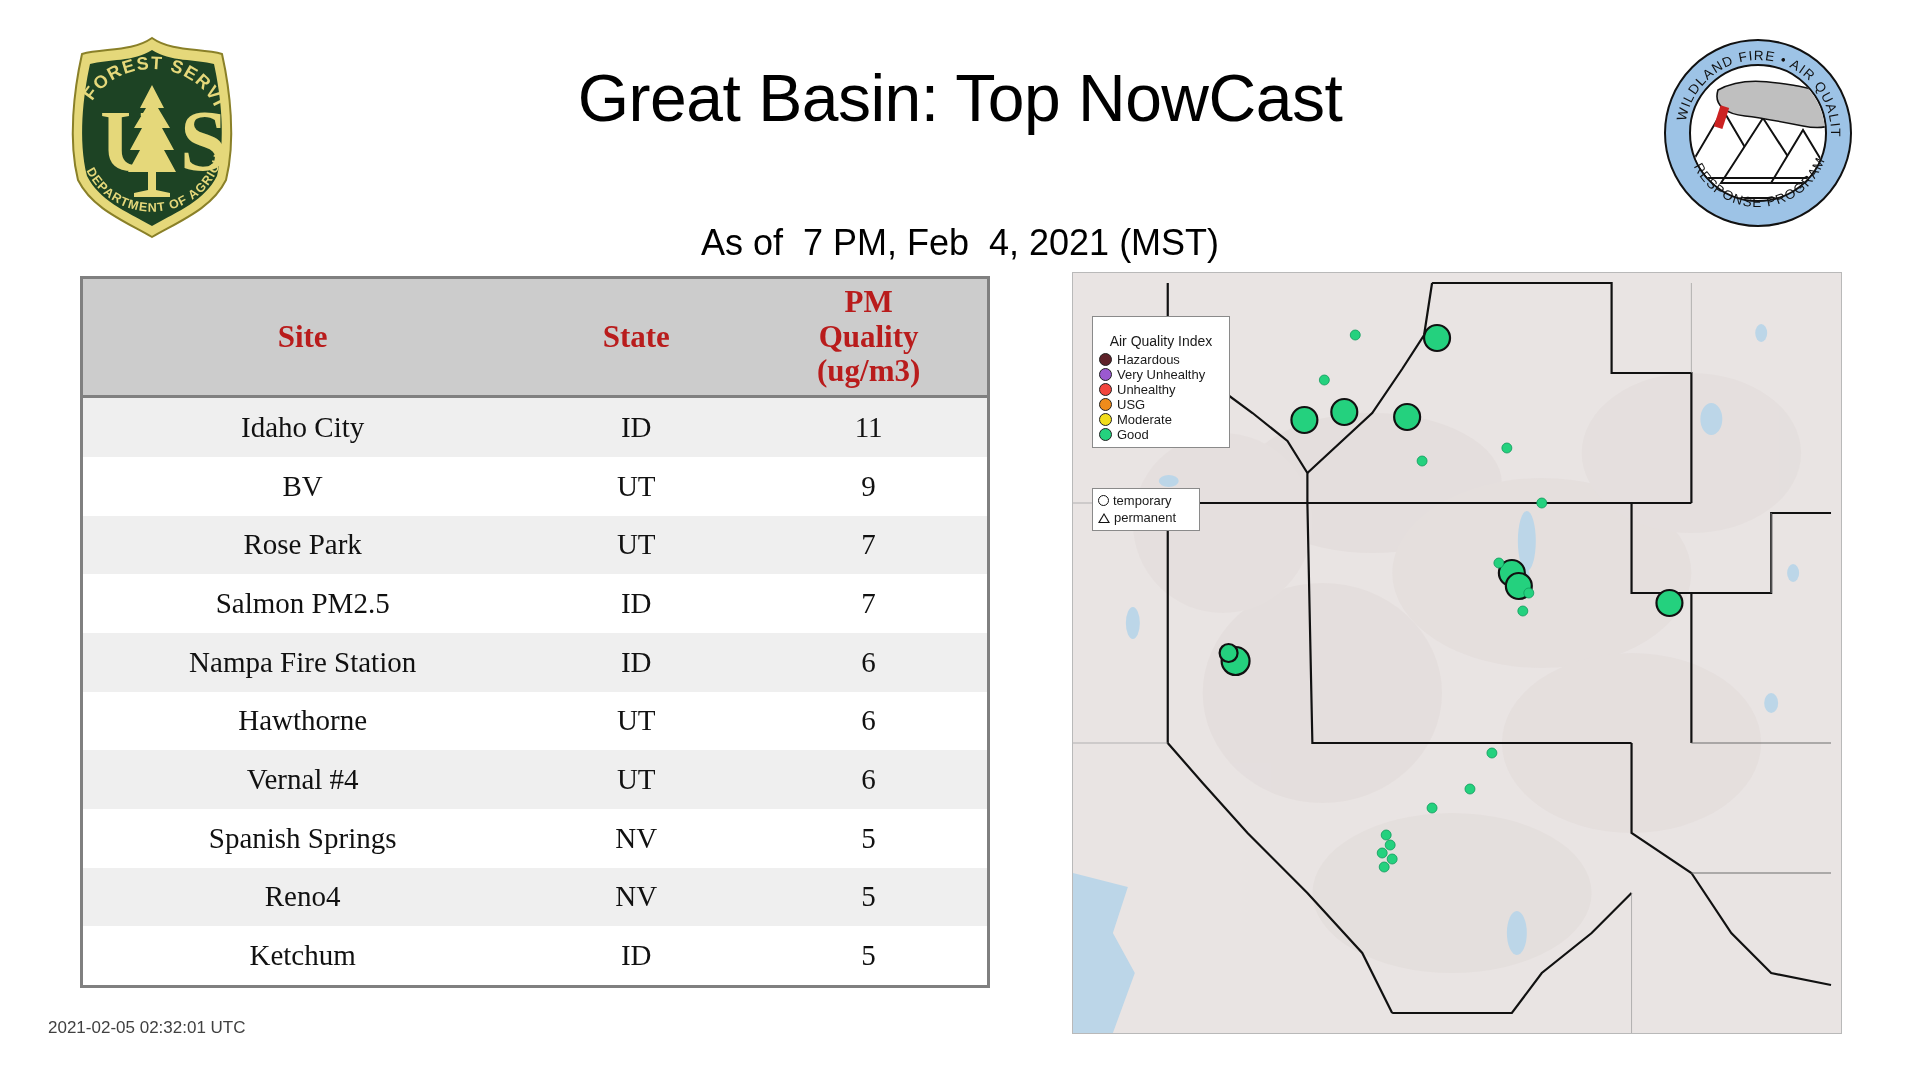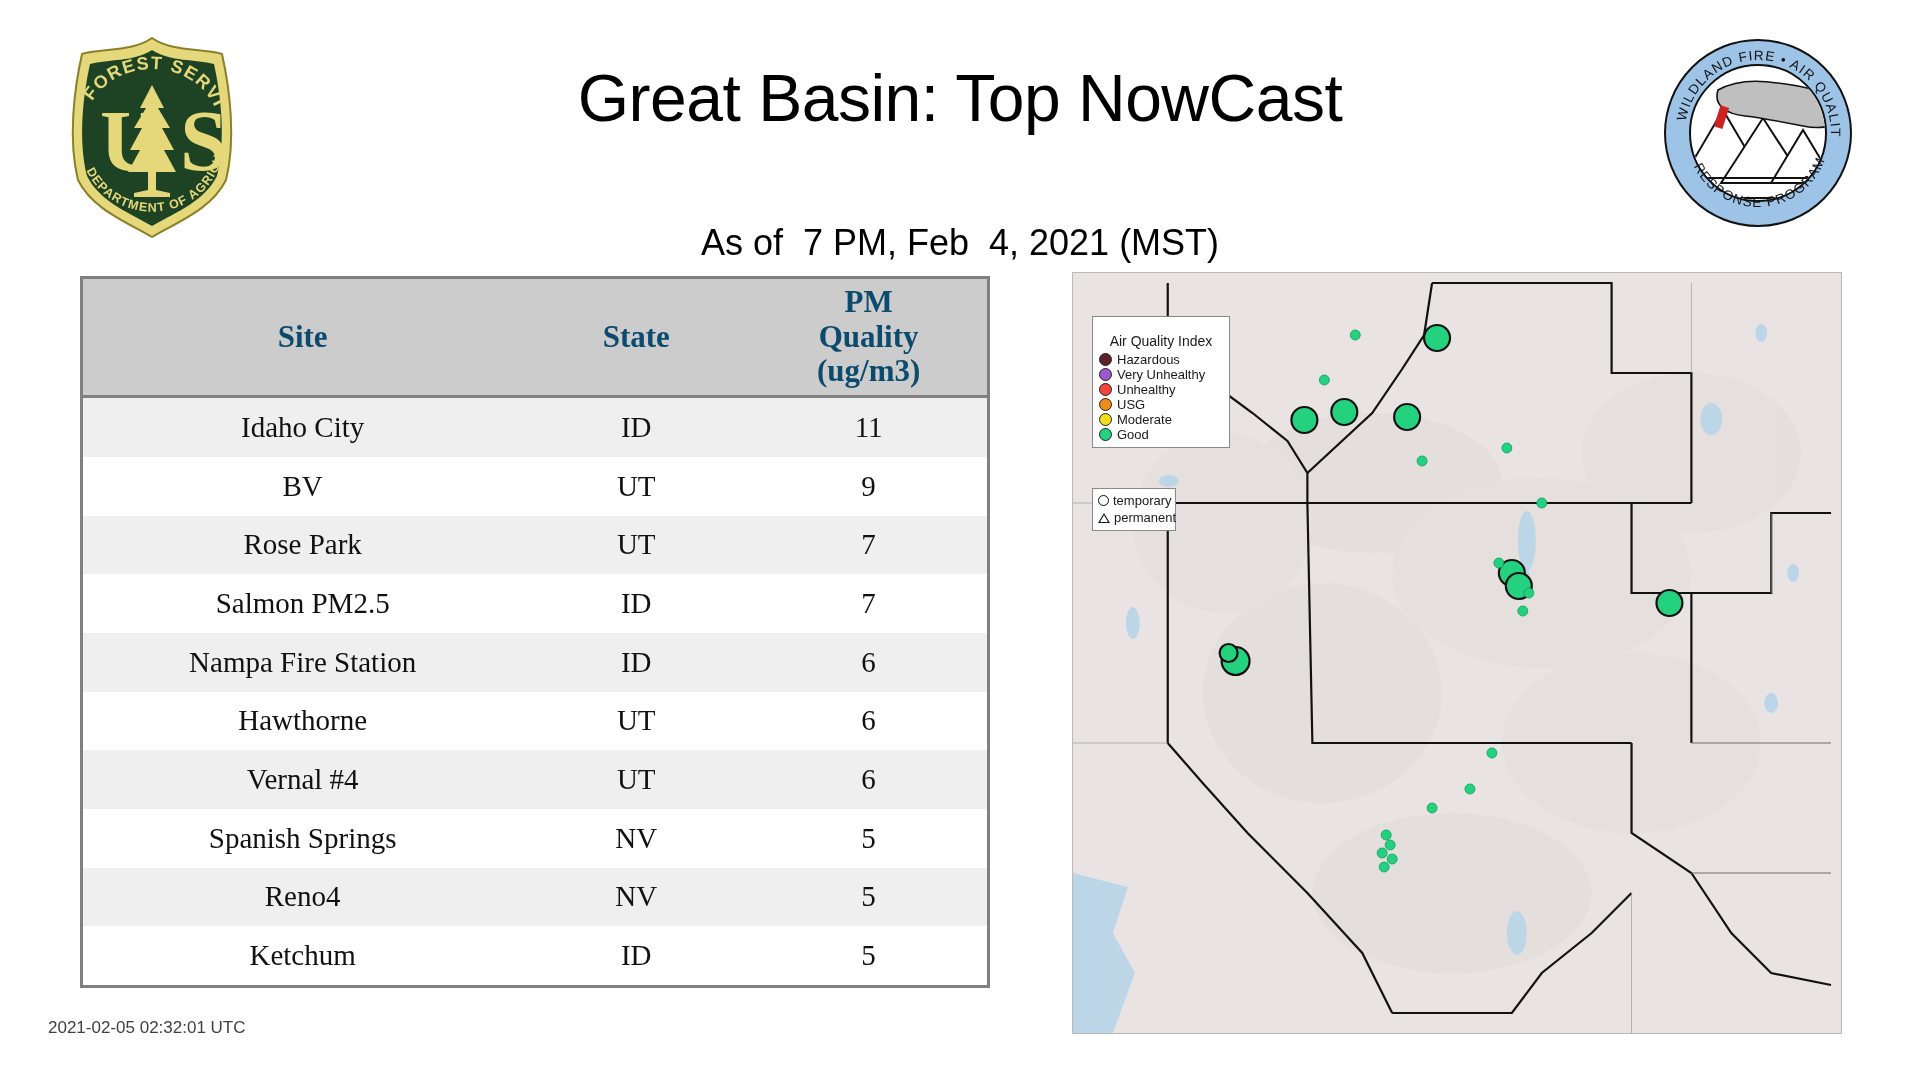--- a/index.html
+++ b/index.html
@@ -47,21 +47,21 @@
   table.aqtable {
     width: 100%; height: 100%;
     border-collapse: collapse;
     table-layout: fixed;
     font-family: "Liberation Serif", serif;
   }
   table.aqtable th {
     background: #cccccc;
     font-weight: bold;
     font-size: 31px;
-    color: #0c4a6e;
+    color: #b91c1c;
     text-align: center;
     vertical-align: middle;
     padding: 6px 4px;
     border-bottom: 3px solid #808080;
     line-height: 1.12;
   }
   table.aqtable td {
     font-size: 29px;
     color: #111;
     text-align: center;
@@ -111,21 +111,21 @@
     font-size: 13px; color: #1a1a1a; line-height: 15px;
     height: 15px;
   }
   .legend-dot {
     width: 11px; height: 11px; border-radius: 50%;
     border: 1px solid #222; flex: 0 0 auto;
   }
 
   .symbol-box {
     position: absolute; left: 1092px; top: 488px;
-    width: 84px;
+    width: 108px;
     background: #ffffff;
     border: 1px solid #8a8a8a;
     padding: 3px 5px 4px 5px;
     box-sizing: border-box;
     font-family: "Liberation Sans", sans-serif;
   }
   .symbol-row {
     display: flex; align-items: center; gap: 4px;
     font-size: 13px; color: #1a1a1a; height: 17px;
   }

